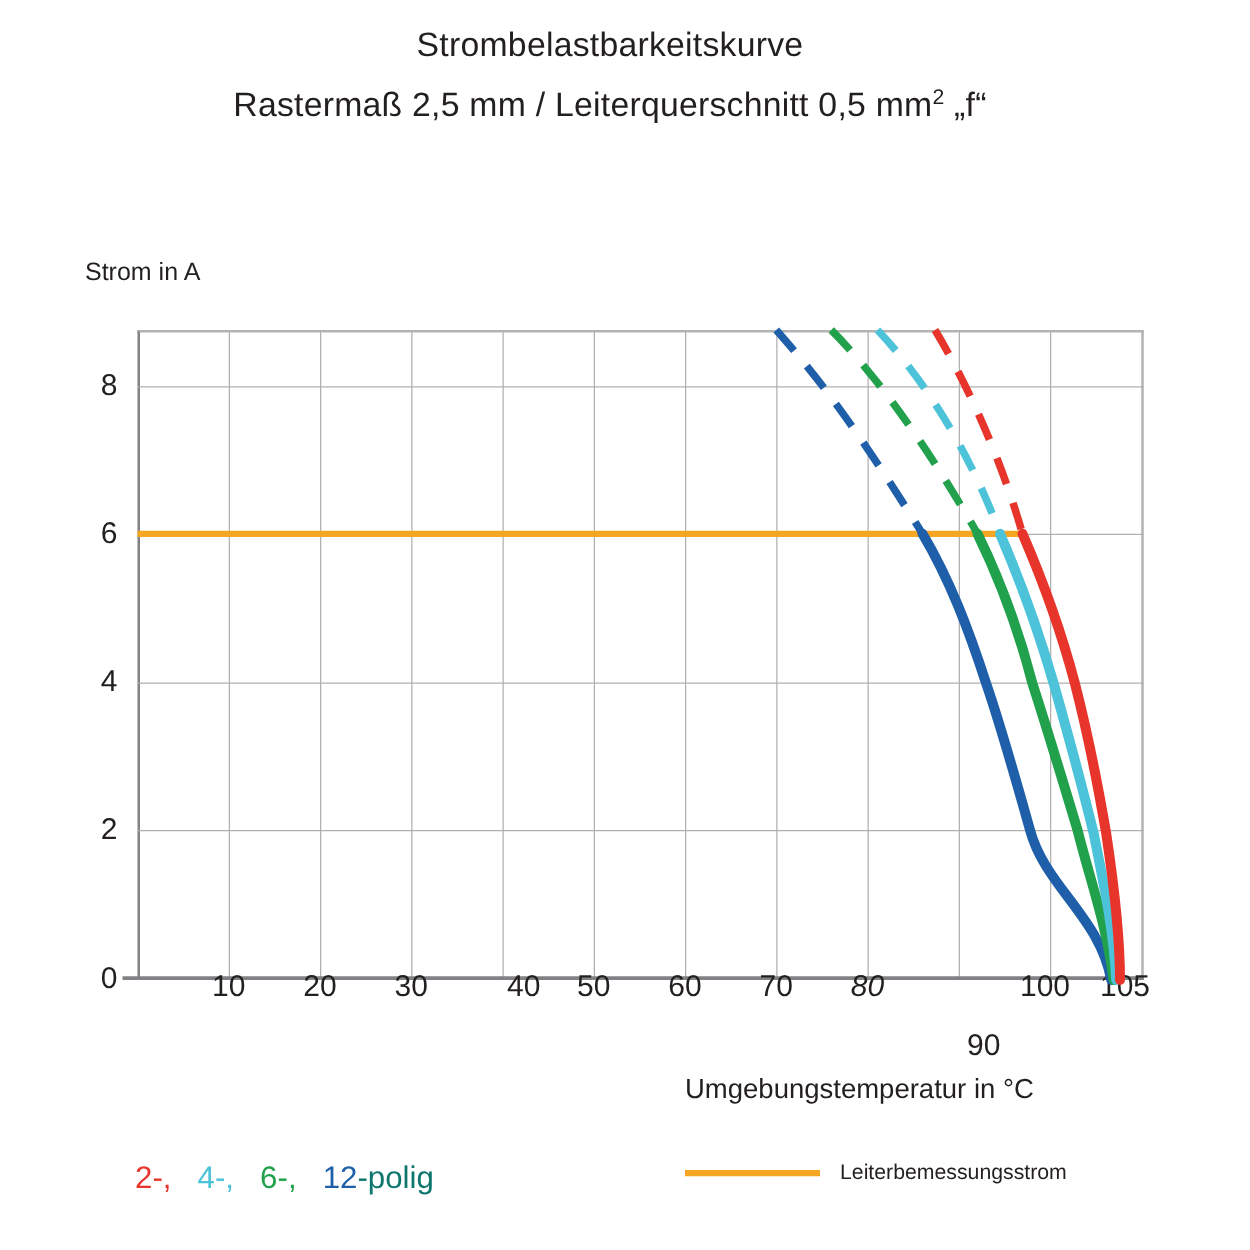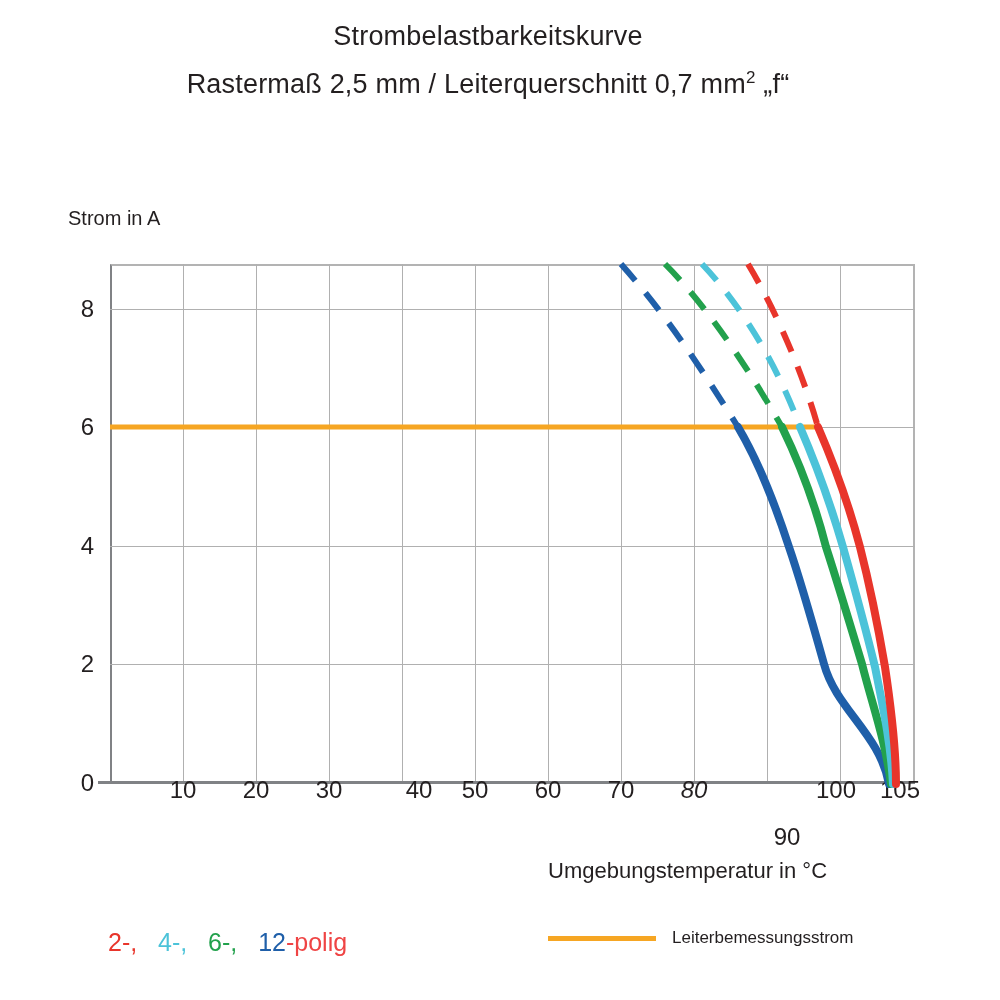--- a/index.html
+++ b/index.html
@@ -132,28 +132,28 @@
   .legend-line {
     display: inline-block;
     width: 108px;
     height: 5px;
     background: #f6a623;
   }
   .p2 { color: #e8352b; }
   .p4 { color: #4cc3d9; }
   .p6 { color: #22a14c; }
   .p12 { color: #1f5fa9; }
-  .pol { color: #ef4444; text-align: right; }
+  .pol { color: #0f766e; text-align: right; }
 </style>
 </head>
 <body>
 
 <div class="titles">
   <div>Strombelastbarkeitskurve</div>
-  <div><span>Rastermaß 2,5 mm / Leiterquerschnitt 0,7 mm</span><span class="sup">2</span><span> „f“</span></div>
+  <div><span>Rastermaß 2,5 mm / Leiterquerschnitt 0,5 mm</span><span class="sup">2</span><span> „f“</span></div>
 </div>
 
 <div class="ylabel">Strom in A</div>
 <div class="xlabel">Umgebungstemperatur in °C</div>
 
 <div class="plot">
   <div class="plot-frame"></div>
 
   <div class="gridline-h" style="top:45px;"></div>
   <div class="gridline-h" style="top:163px;"></div>

